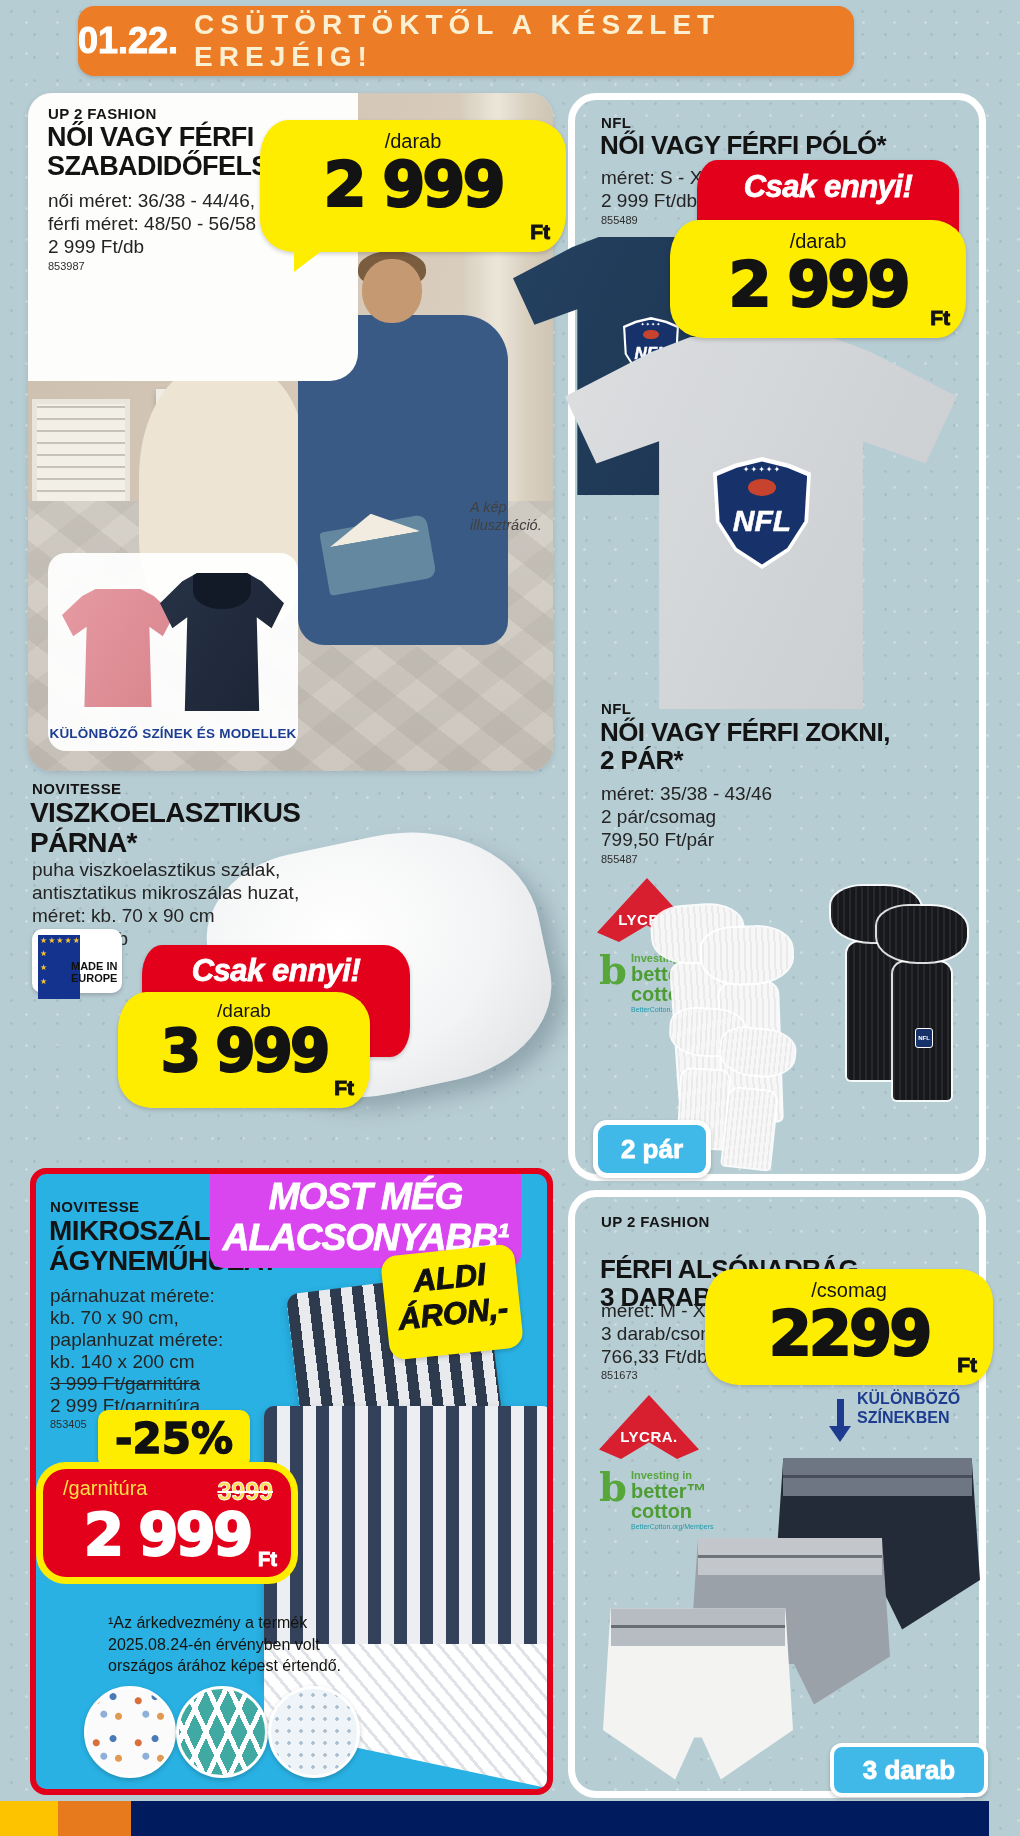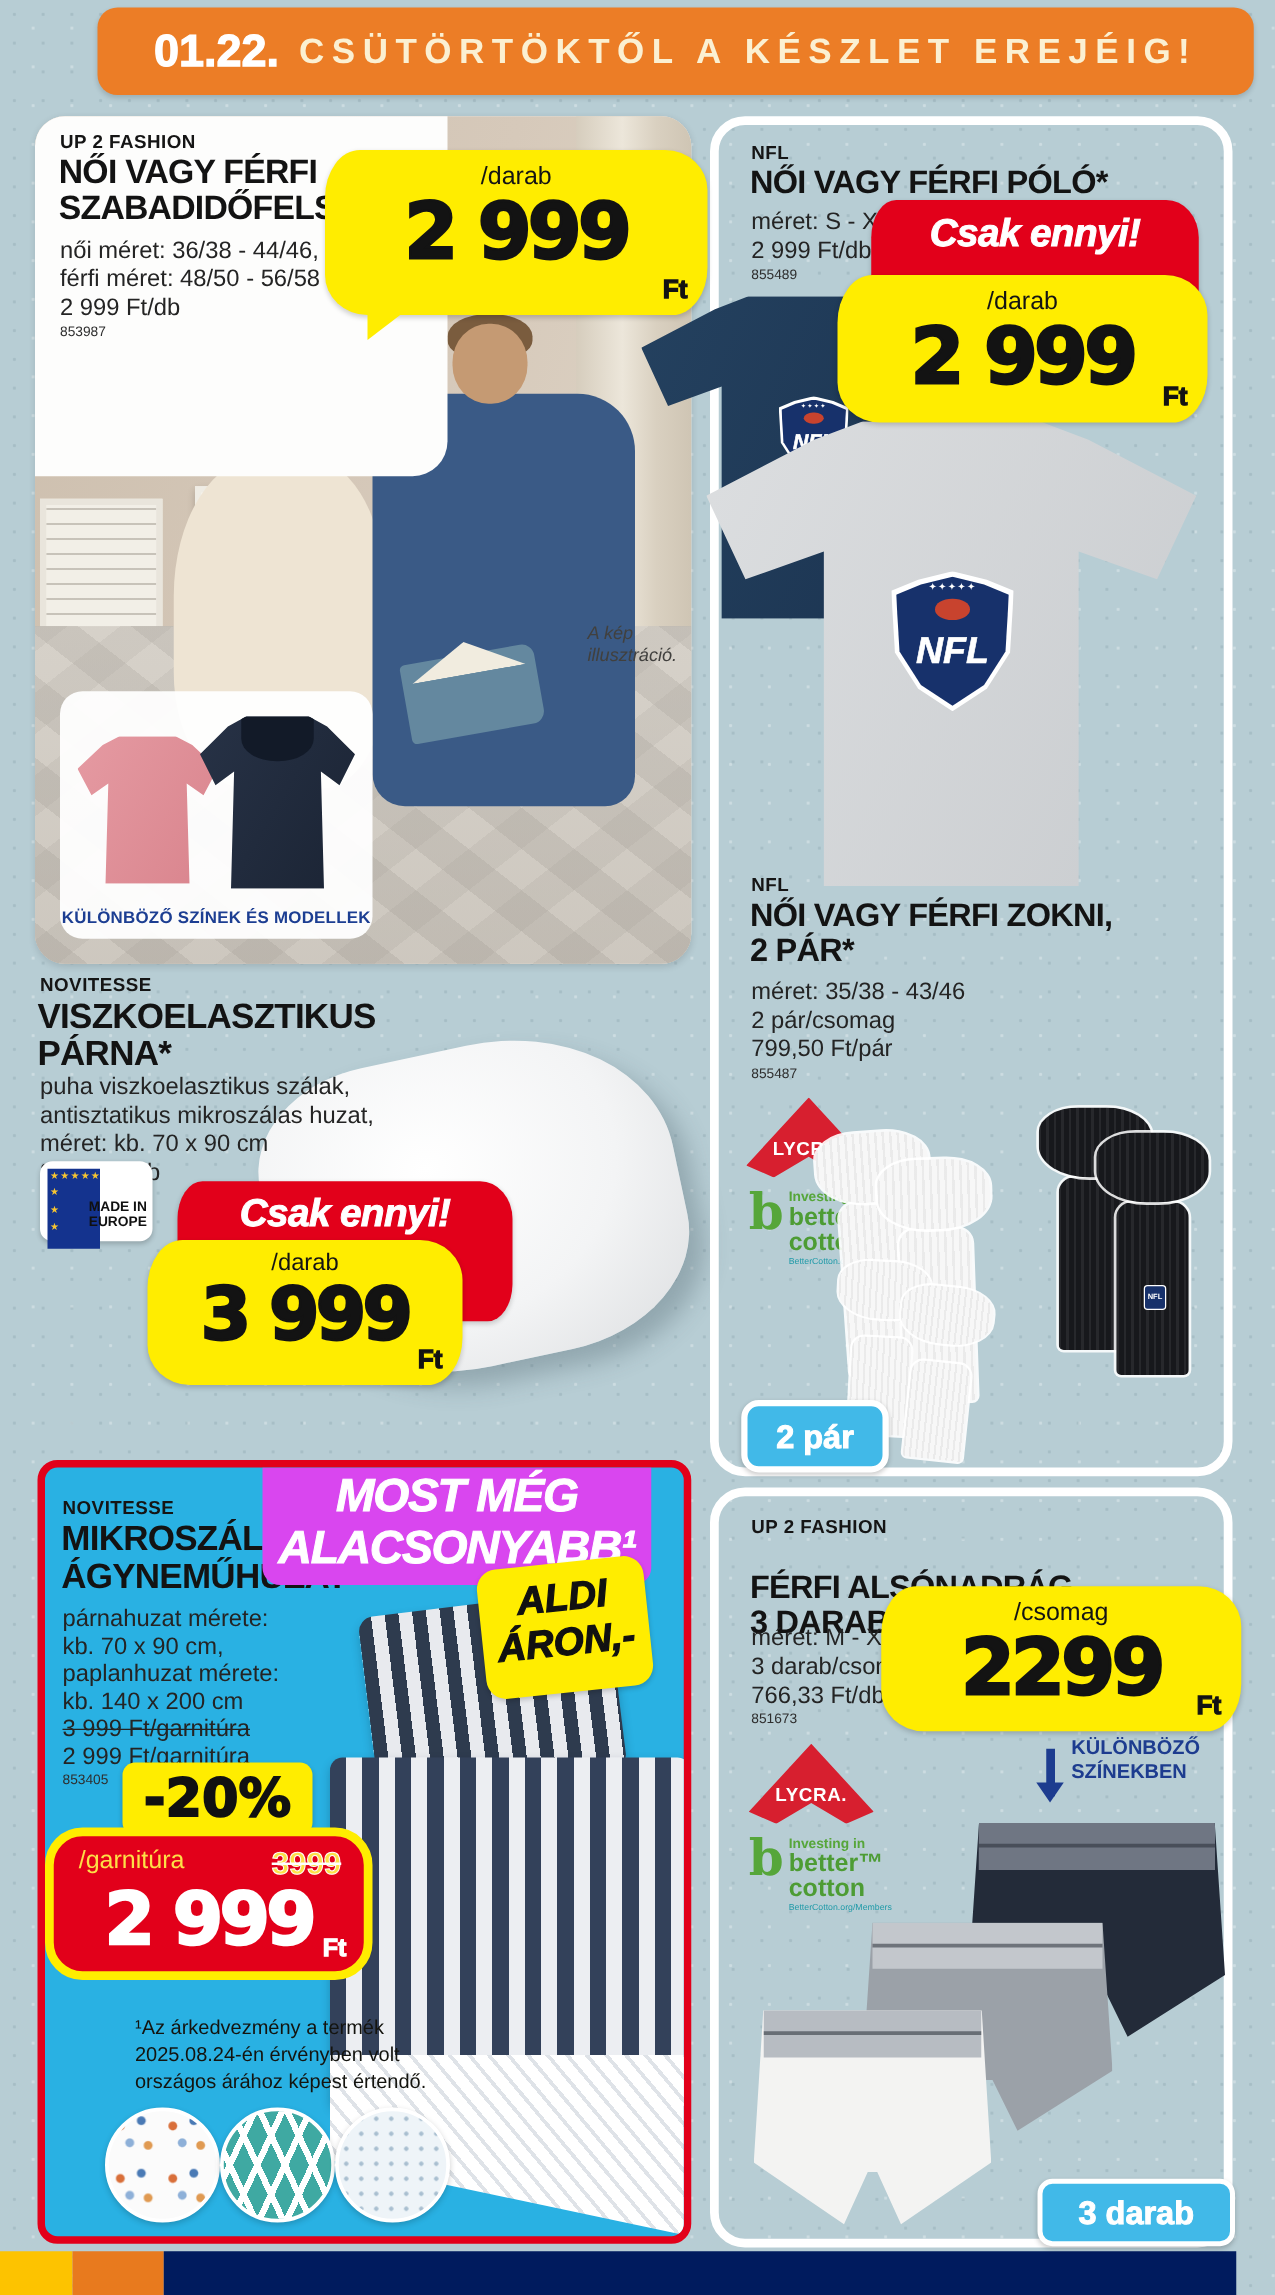--- a/index.html
+++ b/index.html
@@ -6,21 +6,21 @@
   .page{position:relative;width:1020px;height:1836px;overflow:hidden;
     font-family:"Liberation Sans",sans-serif;
     background-color:#b7cdd4;
     background-image:
       radial-gradient(rgba(80,110,122,.16) 1px, transparent 1.6px),
       radial-gradient(rgba(255,255,255,.30) 1px, transparent 1.6px);
     background-size:23px 23px,31px 31px;background-position:0 0,11px 7px;}
   .abs{position:absolute;}
 
   
-  .banner{left:78px;top:6px;width:925px;height:70px;background:#ec7d26;border-radius:16px;
+  .banner{left:78px;top:6px;width:776px;height:70px;background:#ec7d26;border-radius:16px;
     display:flex;align-items:center;justify-content:center;box-shadow:0 2px 4px rgba(0,0,0,.15);}
   .banner .date{font-size:36px;font-weight:700;color:#ffffff;-webkit-text-stroke:1px #fff;margin-right:16px;}
   .banner .msg{font-size:28px;font-weight:700;color:#fbf0d2;letter-spacing:6px;}
 
   
   .brand{font-size:15px;font-weight:700;letter-spacing:.4px;color:#151515;}
   .h1{font-size:27px;font-weight:700;line-height:1.08;letter-spacing:-.6px;color:#131313;}
   .det{font-size:19px;line-height:23px;color:#242424;}
   .sku{font-size:11px;color:#2e2e2e;}
   .strike{text-decoration:line-through;}
@@ -290,21 +290,21 @@
       <span>MIKROSZÁLAS</span><br>
       <span>ÁGYNEMŰHUZAT*</span>
     </div>
     <div class="abs det" style="left:14px;top:110px;">párnahuzat mérete:</div>
     <div class="abs det" style="left:14px;top:132px;">kb. 70 x 90 cm,</div>
     <div class="abs det" style="left:14px;top:154px;">paplanhuzat mérete:</div>
     <div class="abs det" style="left:14px;top:176px;">kb. 140 x 200 cm</div>
     <div class="abs det strike" style="left:14px;top:198px;">3 999 Ft/garnitúra</div>
     <div class="abs det" style="left:14px;top:220px;">2 999 Ft/garnitúra</div>
     <div class="abs sku" style="left:14px;top:244px;">853405</div>
-    <div class="abs disc-badge" style="z-index:2;">-20%</div>
+    <div class="abs disc-badge" style="z-index:2;">-25%</div>
     <div class="abs price-bed" style="z-index:3;">
       <div class="row">
         <span class="unit">/garnitúra</span>
         <span class="old">3999</span>
       </div>
       <span class="big">2 999</span>
       <span class="ft">Ft</span>
     </div>
     <div class="abs b-note" style="left:72px;top:438px;width:240px;">
       <span>¹Az árkedvezmény a termék</span><br>

